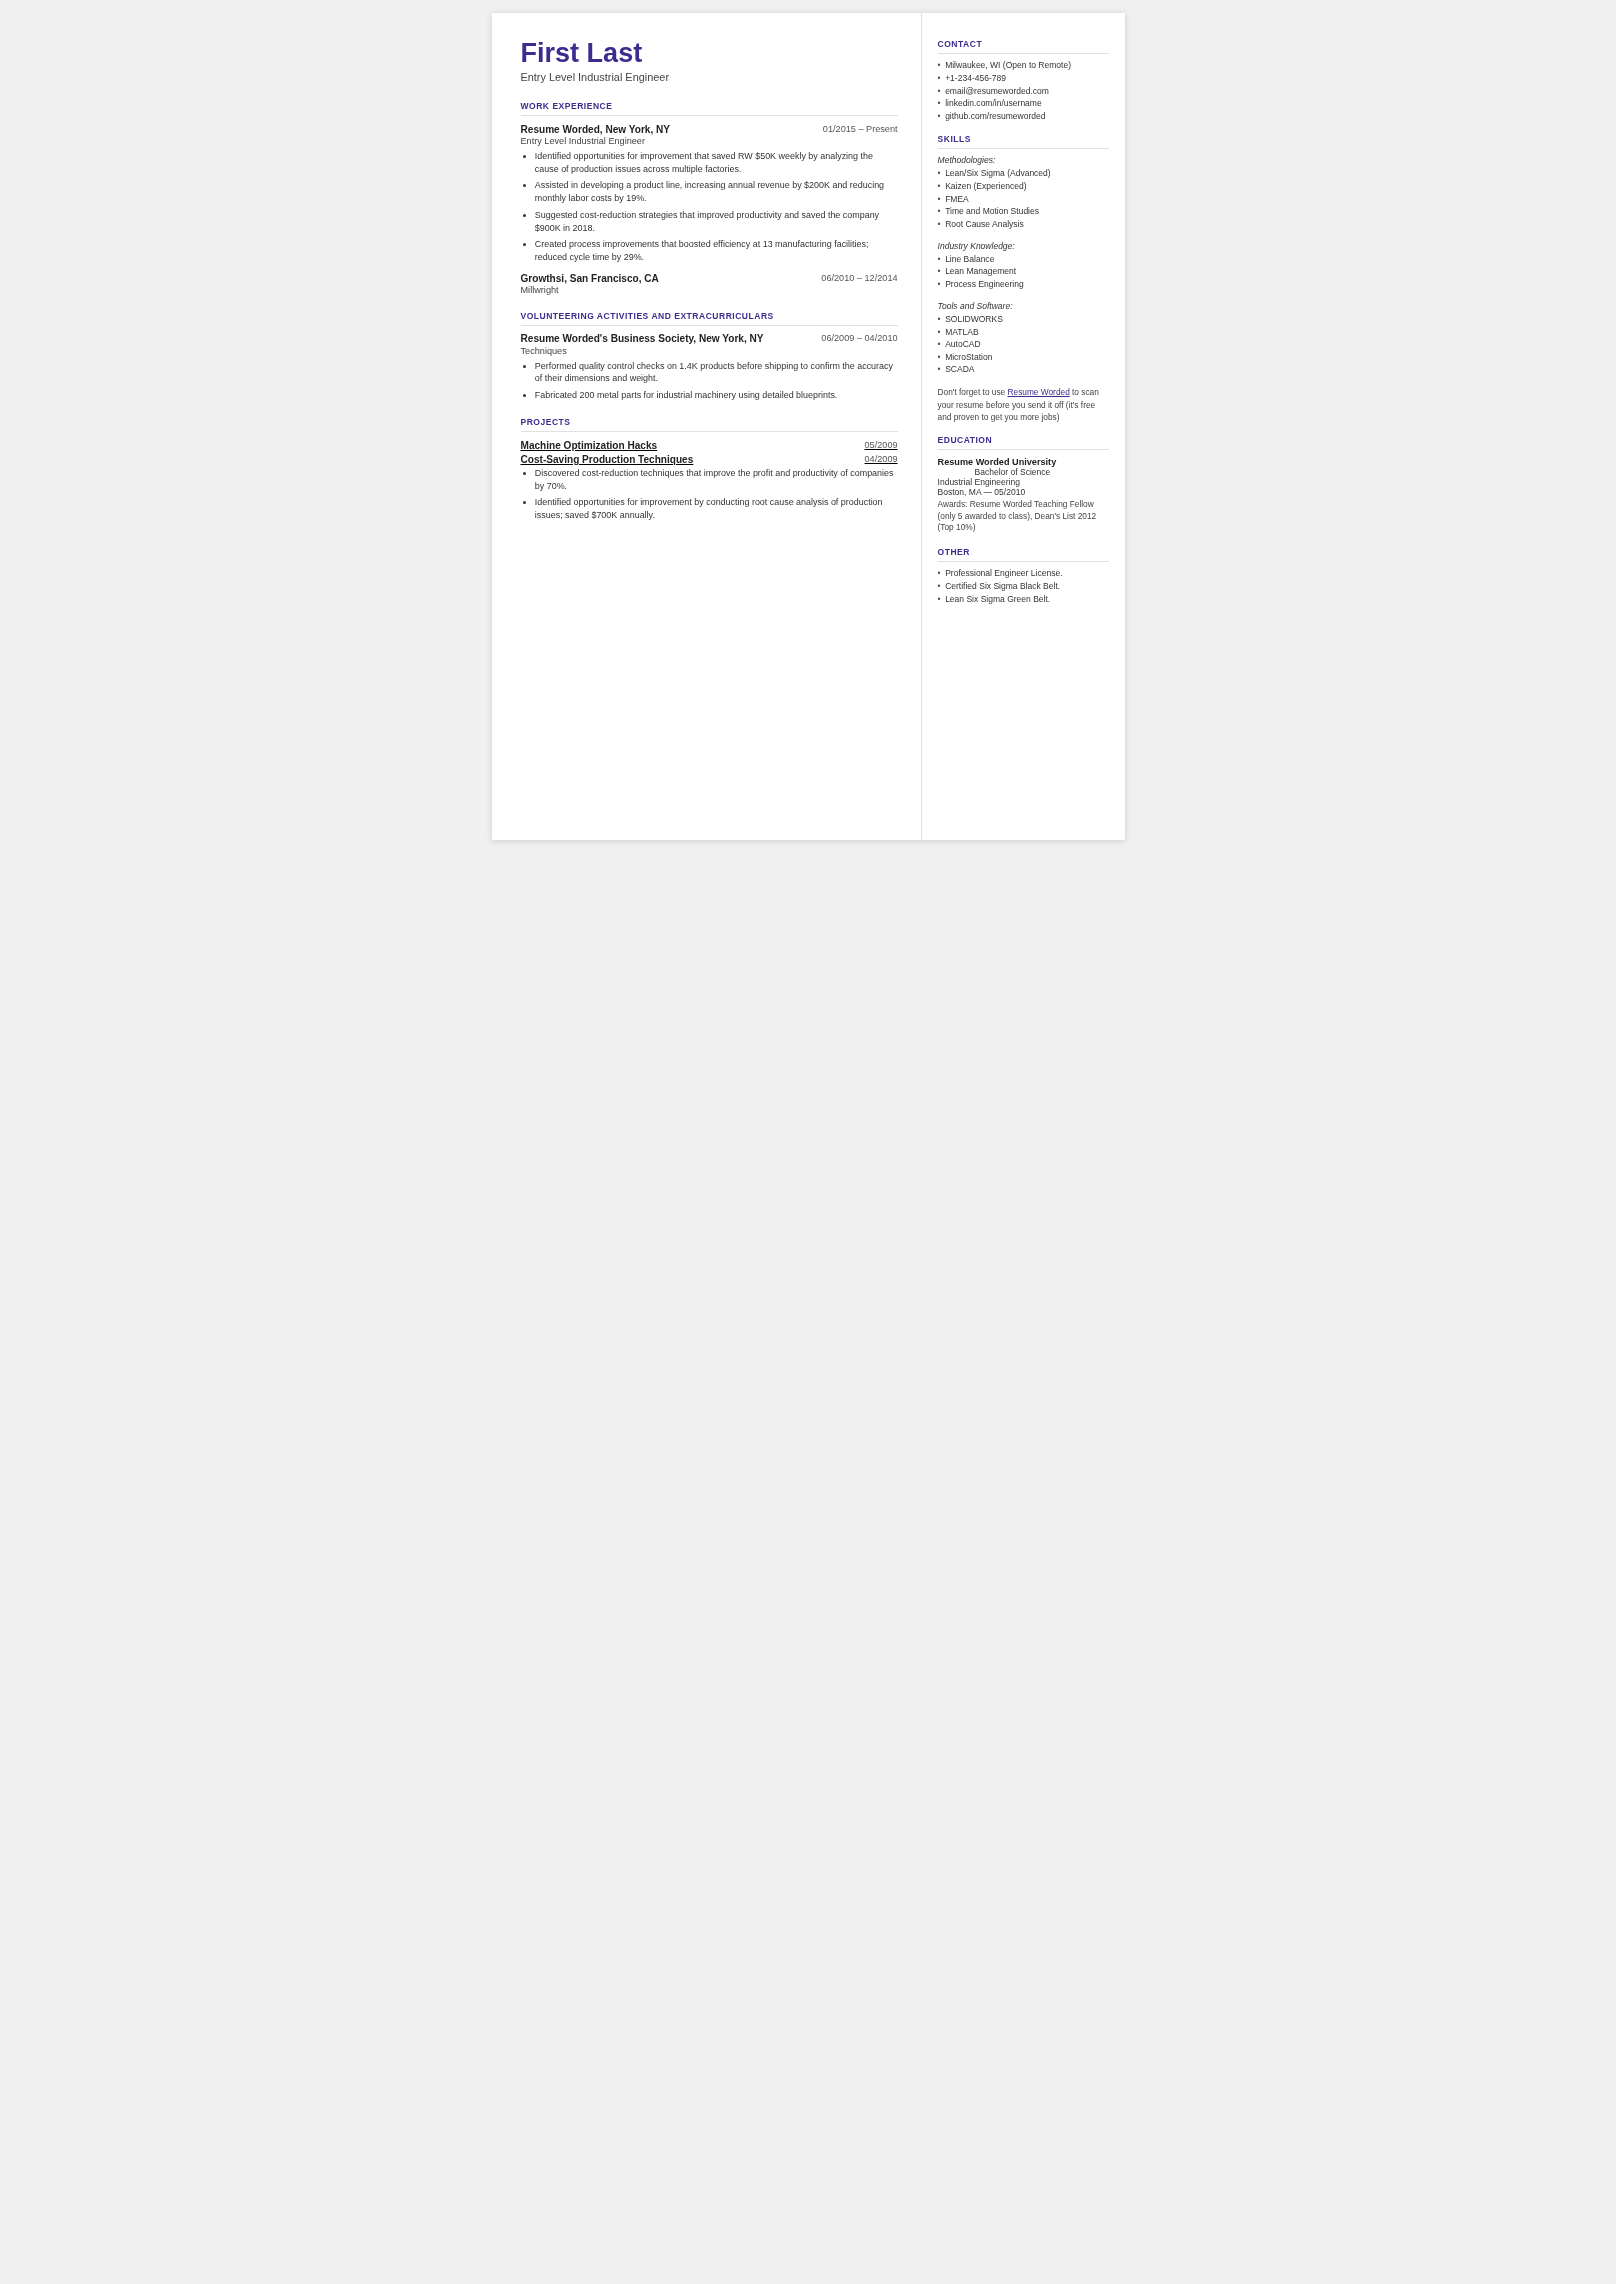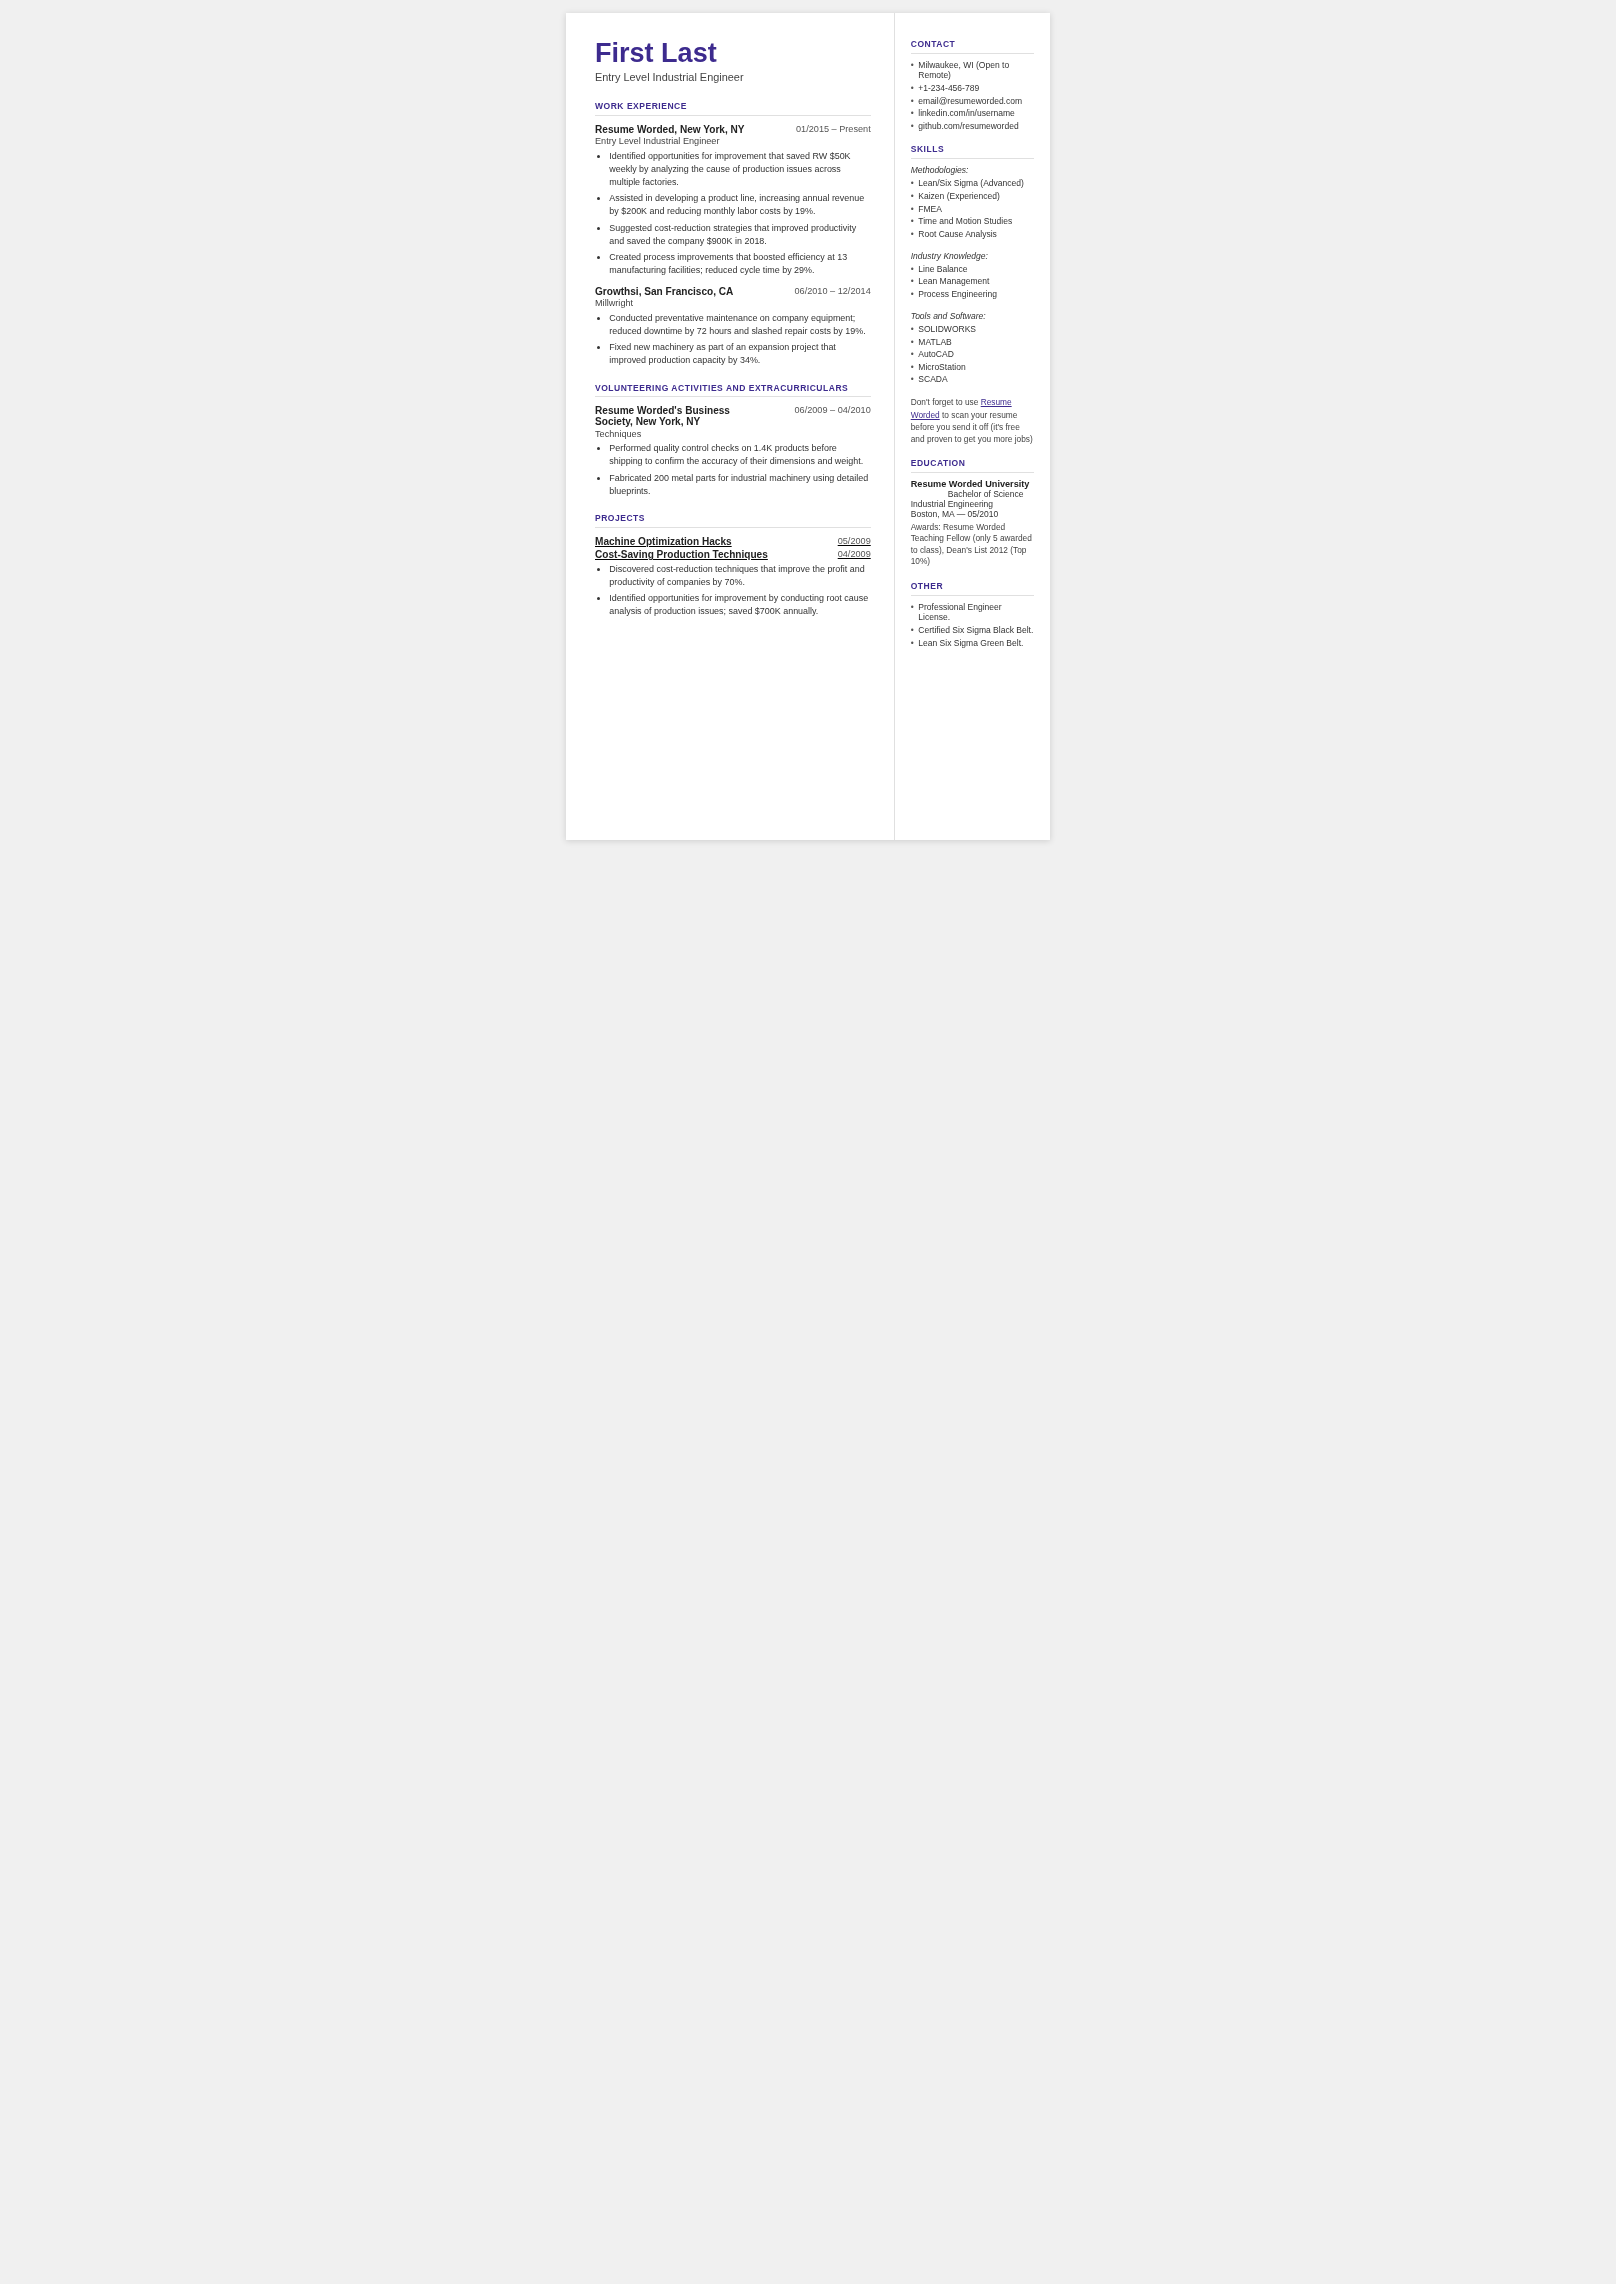--- a/index.html
+++ b/index.html
@@ -5,21 +5,21 @@
     * { margin: 0; padding: 0; box-sizing: border-box; }
     body {
       font-family: Arial, sans-serif;
       background: #f0f0f0;
       display: flex;
       justify-content: center;
       padding: 13px;
     }
     .page {
       background: #fff;
-      width: 484px;
+      width: 633px;
       min-height: 827px;
       display: flex;
       flex-direction: row;
       box-shadow: 0 1.3px 6.5px rgba(0,0,0,0.15);
     }
     
     .left-col {
       flex: 1 1 60%;
       padding: 26px 23.4px 26px 29px;
       border-right: 0.7px solid #e0e0e0;
@@ -219,24 +219,20 @@
         <li>Created process improvements that boosted efficiency at 13 manufacturing facilities; reduced cycle time by 29%.</li>
       </ul>
     </div>
 
     <div>
       <div class="job-header">
         <span class="job-company">Growthsi, San Francisco, CA</span>
         <span class="job-date">06/2010 – 12/2014</span>
       </div>
       <div class="job-role">Millwright</div>
-      <ul class="bullets">
-        <li>Conducted preventative maintenance on company equipment; reduced downtime by 72 hours and slashed repair costs by 19%.</li>
-        <li>Fixed new machinery as part of an expansion project that improved production capacity by 34%.</li>
-      </ul>
     </div>
 
     <div class="section-title">VOLUNTEERING ACTIVITIES AND EXTRACURRICULARS</div>
     <hr class="section-divider">
 
     <div>
       <div class="job-header">
         <span class="job-company">Resume Worded's Business Society, New York, NY</span>
         <span class="job-date">06/2009 – 04/2010</span>
       </div>

